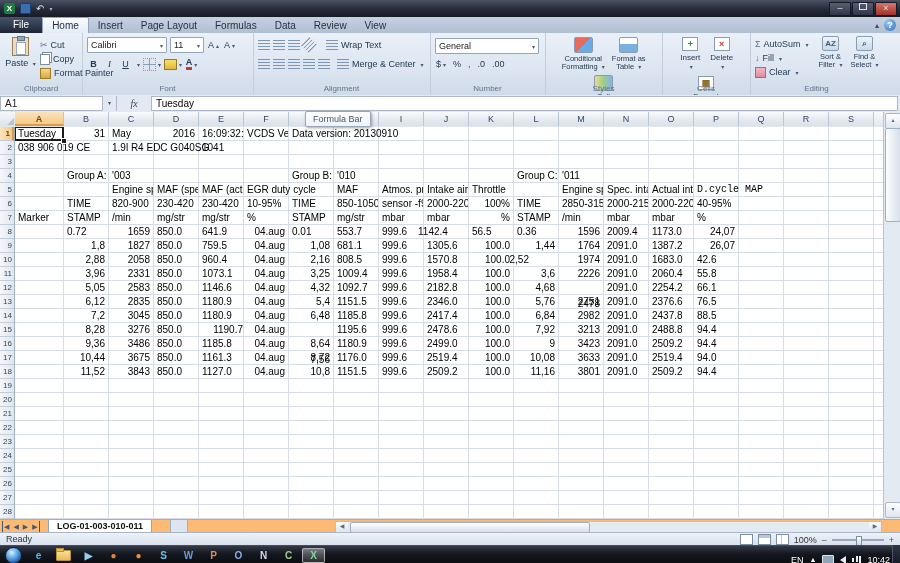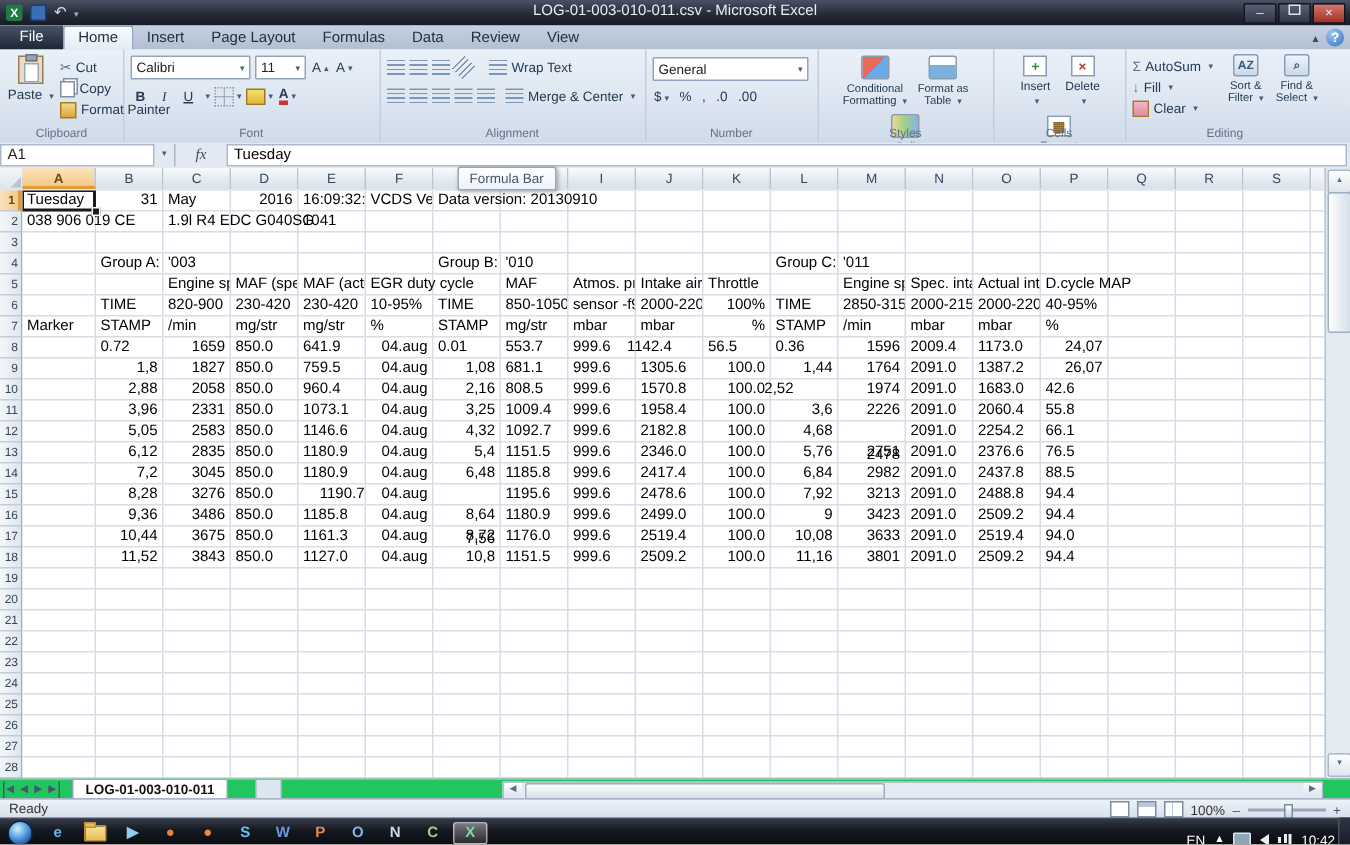--- a/index.html
+++ b/index.html
@@ -82,21 +82,21 @@
   .cell{position:absolute;height:13px;line-height:13px;font-size:10px;color:#000;white-space:nowrap;overflow:hidden;box-sizing:border-box;}
   .cell.al{padding-left:3px;}.cell.ar{text-align:right;padding-right:3px;}
   .cell.spill{overflow:visible;z-index:2;}
   .selbox{position:absolute;border:2px solid #1b1b1b;z-index:4;box-sizing:border-box;}
   .fillhandle{position:absolute;width:4px;height:4px;background:#1b1b1b;border:1px solid #fff;z-index:5;}
   
   .vscroll{position:absolute;left:883px;top:112px;width:17px;height:407px;background:#e4eaf1;border-left:1px solid #b5c2d2;box-sizing:border-box;}
   .vsb{position:absolute;left:1px;width:14px;height:14px;background:linear-gradient(#fdfefe,#dfe6ee);border:1px solid #aab8c9;text-align:center;font-size:6px;line-height:13px;color:#5a6d84;border-radius:2px;}
   .vthumb{position:absolute;left:1px;top:16px;width:14px;height:92px;background:linear-gradient(90deg,#fdfefe,#d7dfe9);border:1px solid #9fb0c2;border-radius:2px;}
   
-  .shtabs{position:absolute;left:0;top:519px;right:0;height:13px;background:#22c55e;border-top:1px solid #9fb0c2;font-size:9px;}
+  .shtabs{position:absolute;left:0;top:519px;right:0;height:13px;background:#fdba74;border-top:1px solid #9fb0c2;font-size:9px;}
   .navs{position:absolute;left:2px;top:1px;display:flex;gap:4px;color:#44586e;font-size:7px;line-height:11px;}
   .sheettab{position:absolute;left:48px;top:0;height:12px;background:#fff;border:1px solid #8fa3bd;border-top:none;padding:0 8px;line-height:12px;color:#111;font-weight:bold;}
   .newtab{position:absolute;left:170px;top:0;width:16px;height:12px;background:#dde5ef;border:1px solid #9fb0c2;border-top:none;}
   .hscroll{position:absolute;left:335px;right:18px;top:1px;height:11px;background:#e4eaf1;border:1px solid #b5c2d2;}
   .hsb{position:absolute;top:0;width:12px;height:9px;text-align:center;font-size:6px;line-height:9px;color:#5a6d84;background:linear-gradient(#fdfefe,#dfe6ee);}
   .hthumb{position:absolute;left:14px;top:0;width:238px;height:9px;background:linear-gradient(#fdfefe,#d7dfe9);border:1px solid #9fb0c2;border-radius:2px;}
   
   .status{position:absolute;left:0;top:532px;right:0;height:13px;background:linear-gradient(#eef2f8,#d6dfec);border-top:1px solid #a7b5c6;font-size:9px;color:#333;}
   .ready{position:absolute;left:6px;top:1px;}
   .sright{position:absolute;right:6px;top:1px;display:flex;gap:5px;align-items:center;height:11px;}
@@ -125,21 +125,20 @@
 
 <div class="window">
 
   <div class="titlebar">
     <div class="appicon">X</div>
     <div class="qat">
       <span class="disk"></span>
       <span class="undo">↶</span>
       <span class="qcar">▾</span>
     </div>
-    <div class="tb-title">LOG-01-003-010-011.csv - Microsoft Excel</div>
     <div class="winbtns">
       <span class="winbtn">–</span>
       <span class="winbtn"><span class="rst"></span></span>
       <span class="winbtn close">×</span>
     </div>
   </div>
 
   <div class="tabrow">
     <div class="tabstrip">
         <div class="ftab">File</div>
@@ -458,21 +457,21 @@
       <div class="cell al" style="left: 139px; top: 56px; width: 44px;">MAF (spe</div>
       <div class="cell al" style="left: 184px; top: 56px; width: 44px;">MAF (actu</div>
       <div class="cell al spill" style="left: 229px; top: 56px; width: 44px;">EGR duty cycle</div>
       <div class="cell al" style="left: 319px; top: 56px; width: 44px;">MAF</div>
       <div class="cell al" style="left: 364px; top: 56px; width: 44px;">Atmos. pr</div>
       <div class="cell al" style="left: 409px; top: 56px; width: 44px;">Intake air</div>
       <div class="cell al" style="left: 454px; top: 56px; width: 44px;">Throttle</div>
       <div class="cell al" style="left: 544px; top: 56px; width: 44px;">Engine sp</div>
       <div class="cell al" style="left: 589px; top: 56px; width: 44px;">Spec. inta</div>
       <div class="cell al" style="left: 634px; top: 56px; width: 44px;">Actual int</div>
-      <div class="cell al spill" style="left: 679px; top: 56px; width: 44px;">D.cycle MAP</div>
+      <div class="cell al spill" style="left: 679px; top: 56px; width: 44px; font-family: Liberation Mono, monospace;">D.cycle MAP</div>
       <div class="cell al" style="left: 49px; top: 70px; width: 44px;">TIME</div>
       <div class="cell al" style="left: 94px; top: 70px; width: 44px;">820-900</div>
       <div class="cell al" style="left: 139px; top: 70px; width: 44px;">230-420</div>
       <div class="cell al" style="left: 184px; top: 70px; width: 44px;">230-420</div>
       <div class="cell al" style="left: 229px; top: 70px; width: 44px;">10-95%</div>
       <div class="cell al" style="left: 274px; top: 70px; width: 44px;">TIME</div>
       <div class="cell al" style="left: 319px; top: 70px; width: 44px;">850-1050</div>
       <div class="cell al" style="left: 364px; top: 70px; width: 44px;">sensor -f9</div>
       <div class="cell al" style="left: 409px; top: 70px; width: 44px;">2000-2200</div>
       <div class="cell ar" style="left: 454px; top: 70px; width: 44px;">100%</div>

